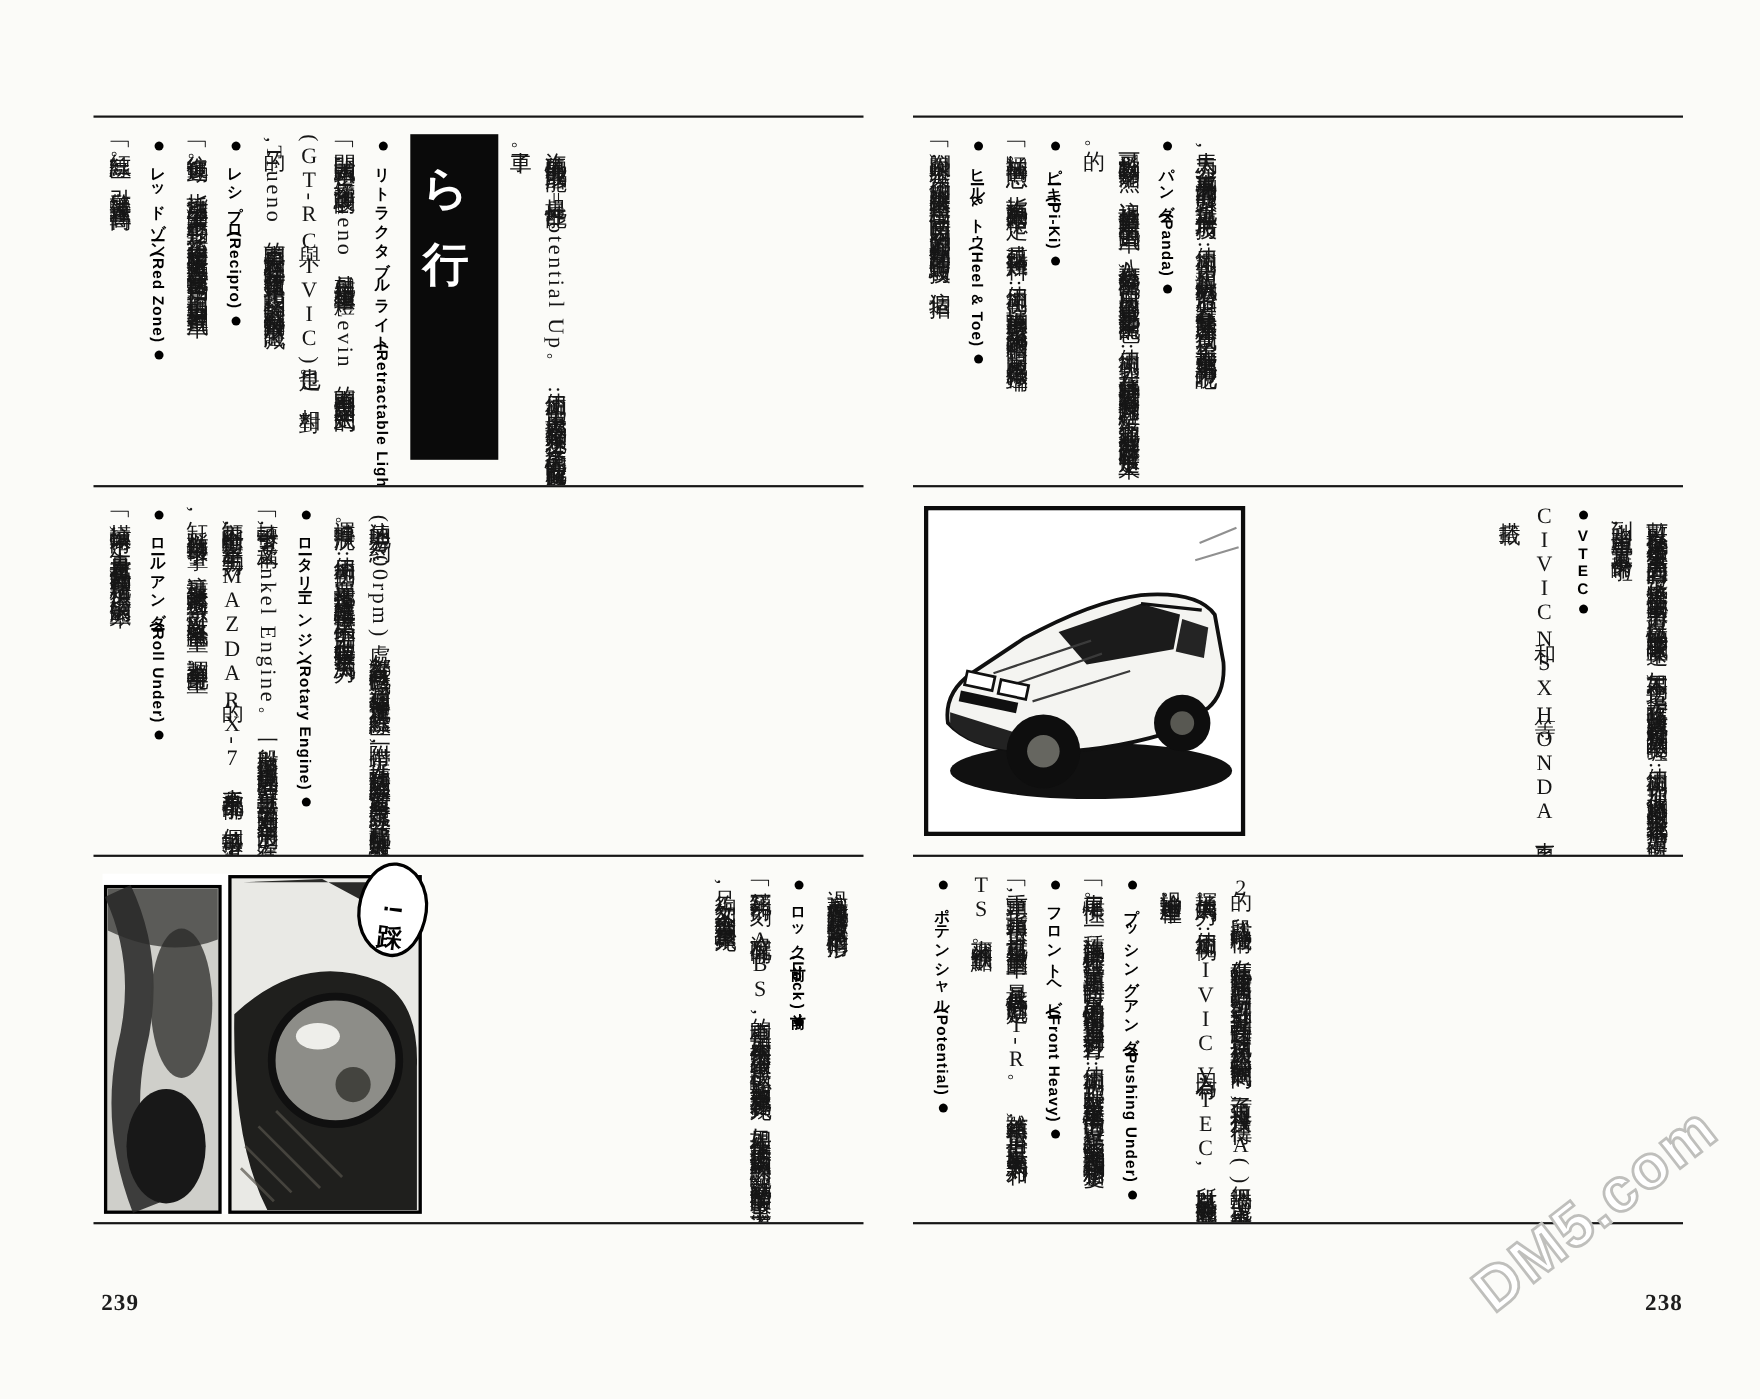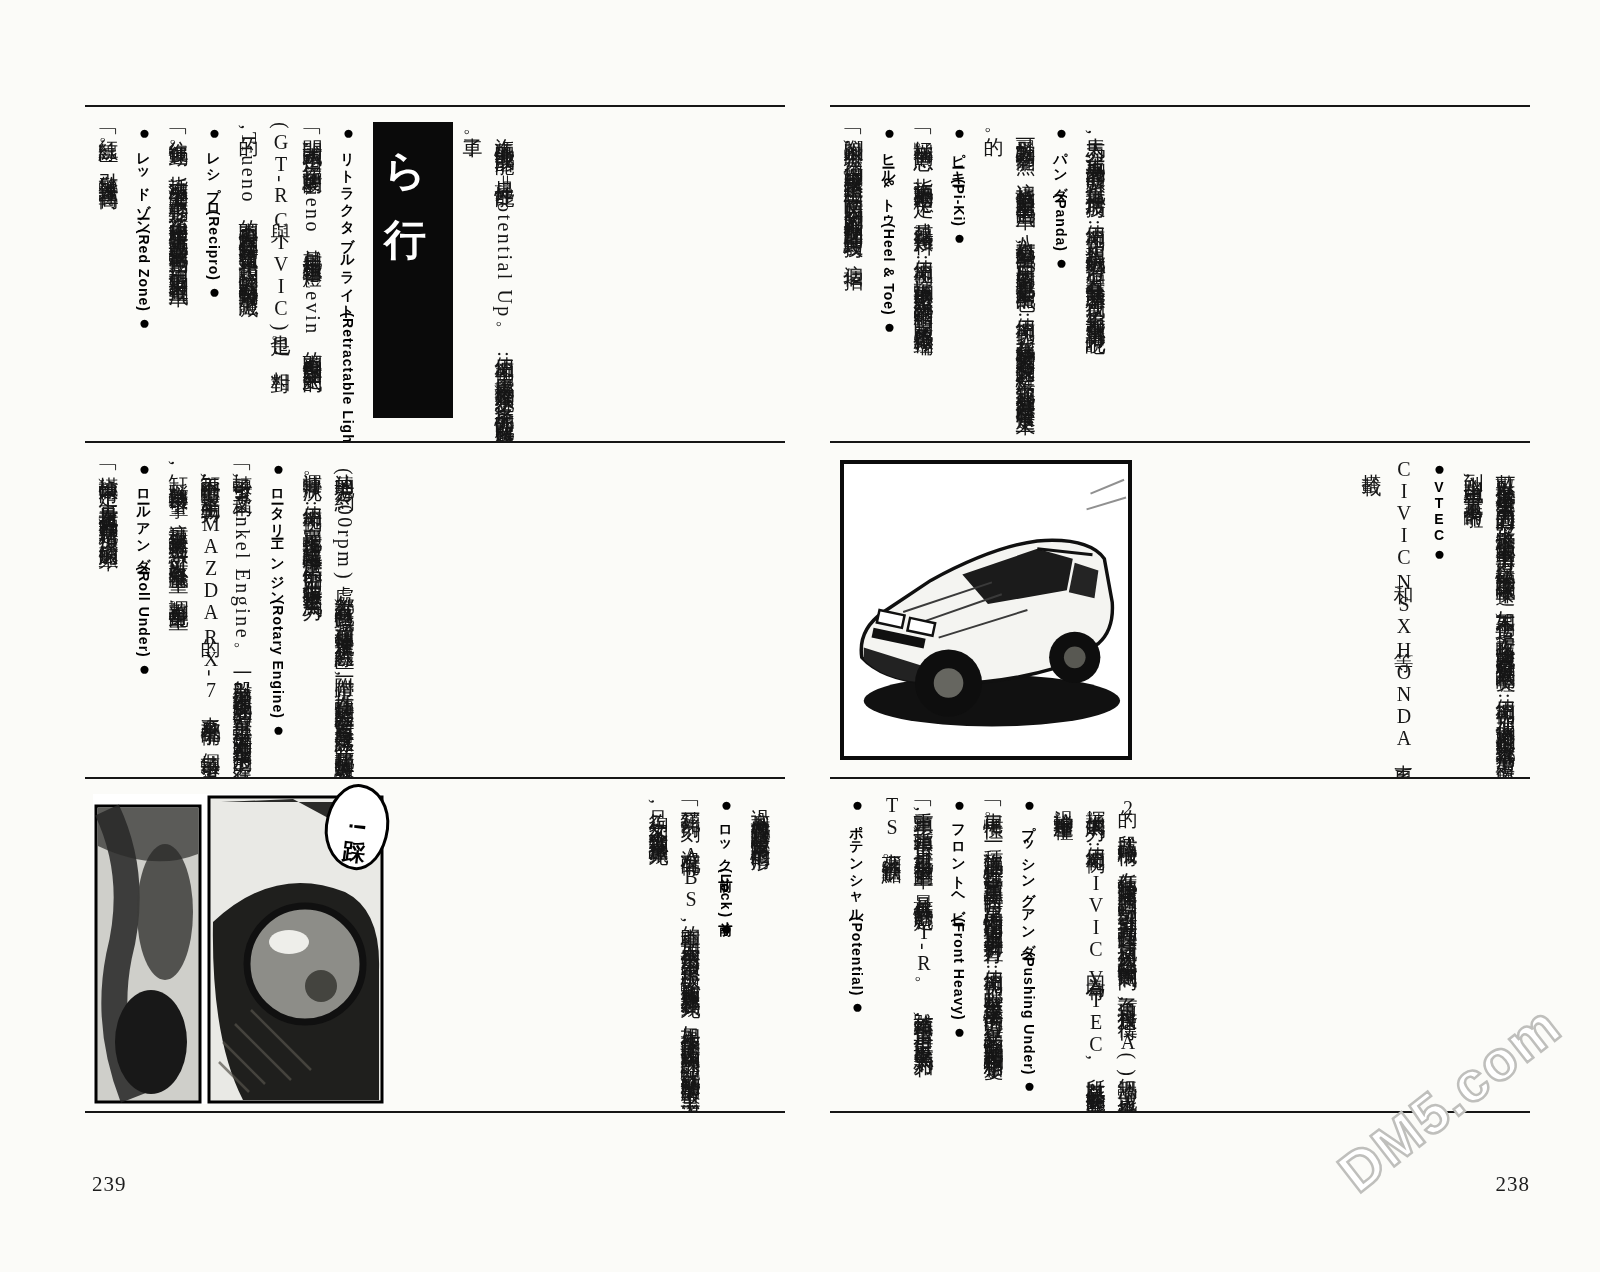--- a/index.html
+++ b/index.html
@@ -61,20 +61,21 @@
     transform:rotate(7deg);z-index:3;
   }
   .sfx{
     writing-mode:vertical-rl;font-family:"Liberation Sans",sans-serif;
     font-weight:900;font-size:23px;line-height:1;color:#000;
   }
 
   .pagenum{
     position:absolute;top:1172px;font-size:21px;color:#1d1d1d;letter-spacing:1px;
     font-family:"Liberation Serif", serif;
+    font-weight:bold;
   }
   .pn-left{left:92px;}
   .pn-right{left:1438px;width:92px;text-align:right;}
 
   .watermark{
     position:absolute;left:1318px;top:1066px;
     transform:rotate(-38deg);
     font-family:"Liberation Sans", sans-serif;font-weight:800;
     font-size:56px;letter-spacing:2px;color:#ffffff;
     -webkit-text-stroke:2.5px #bfbfbc;

